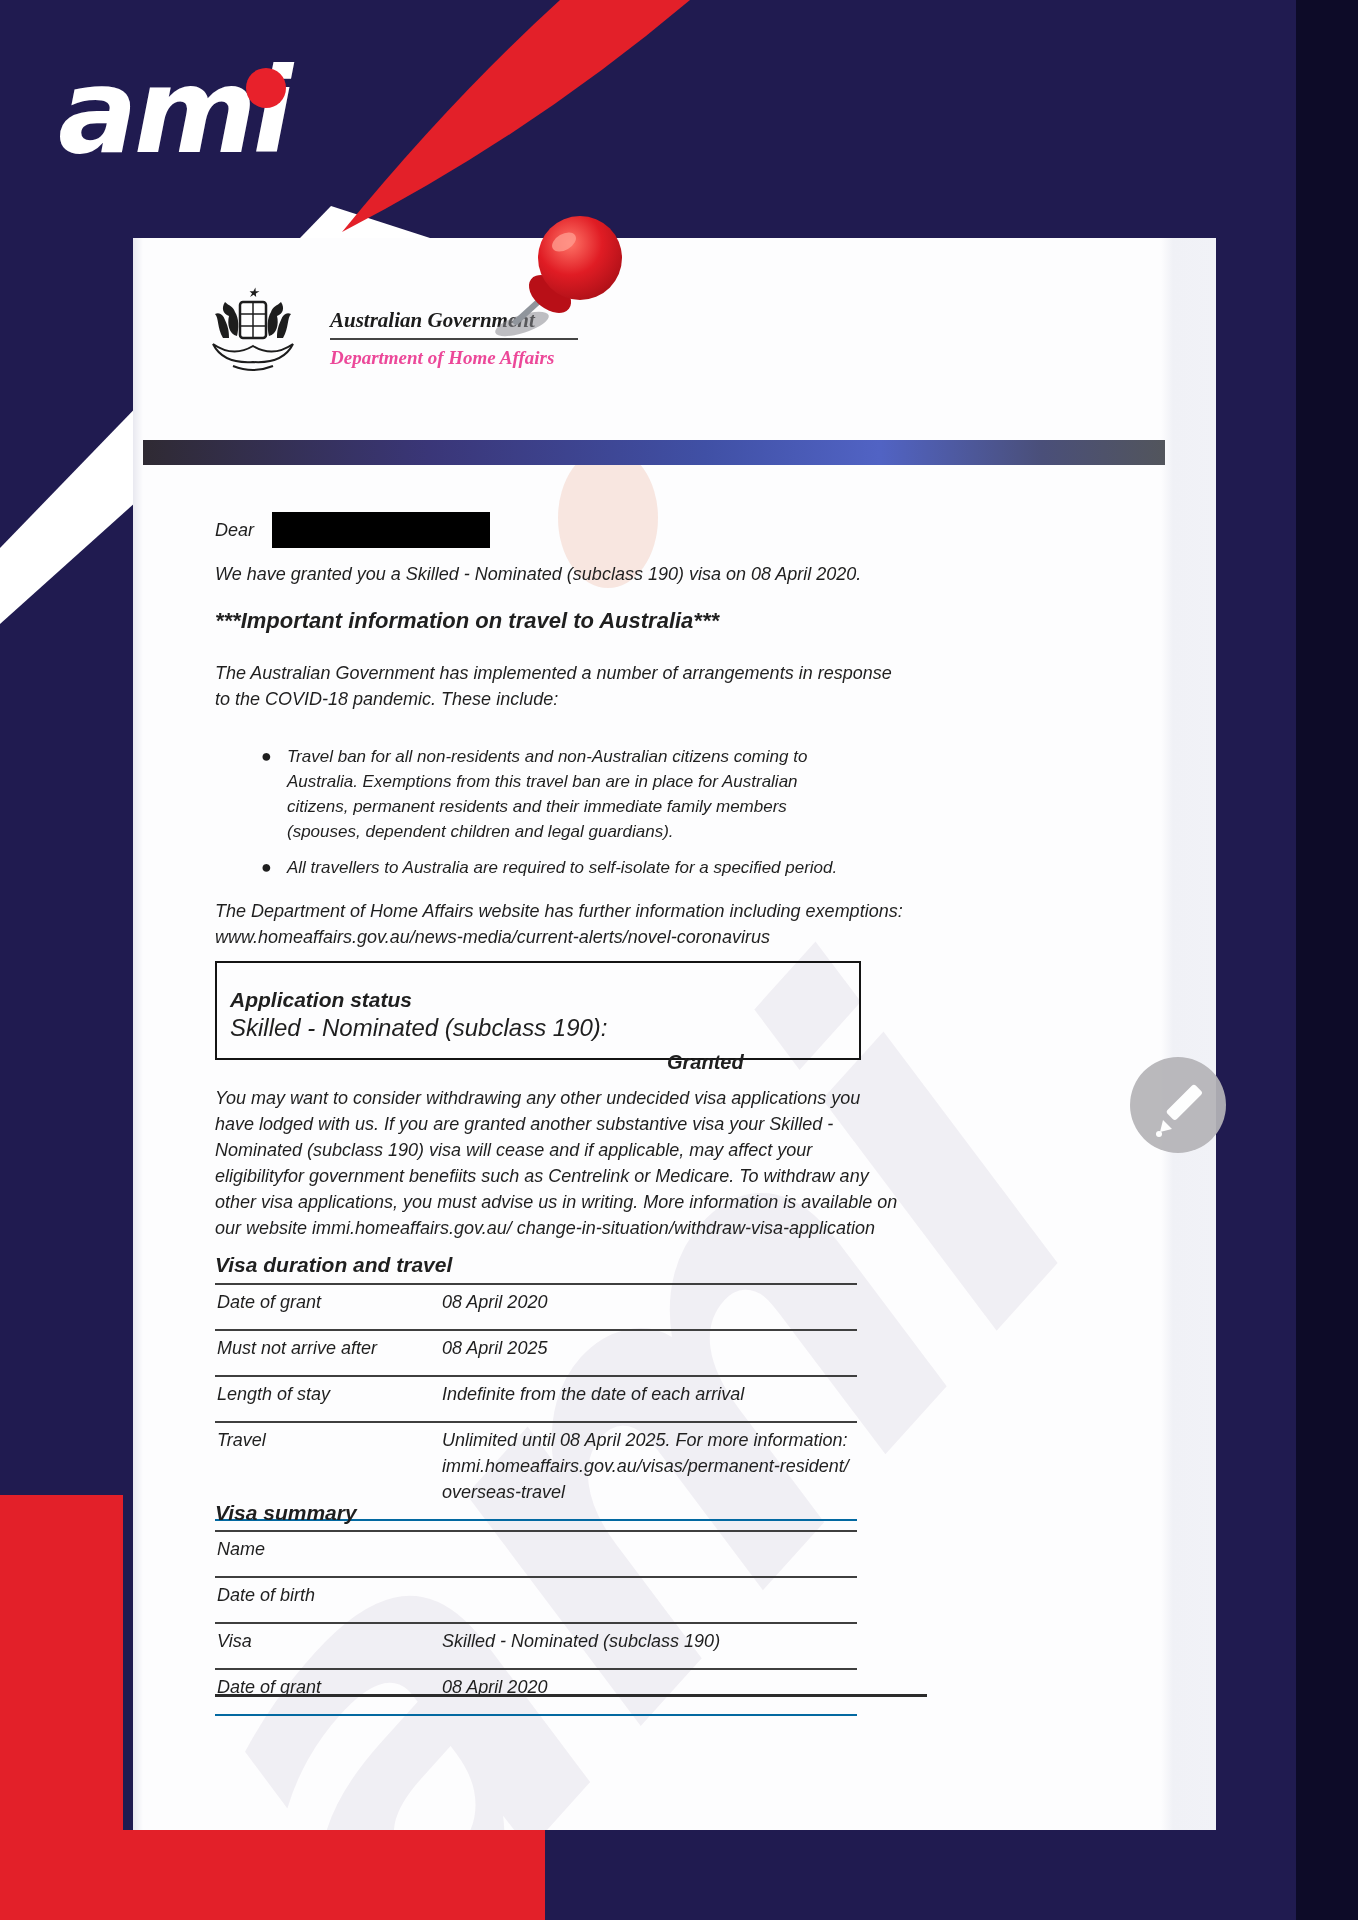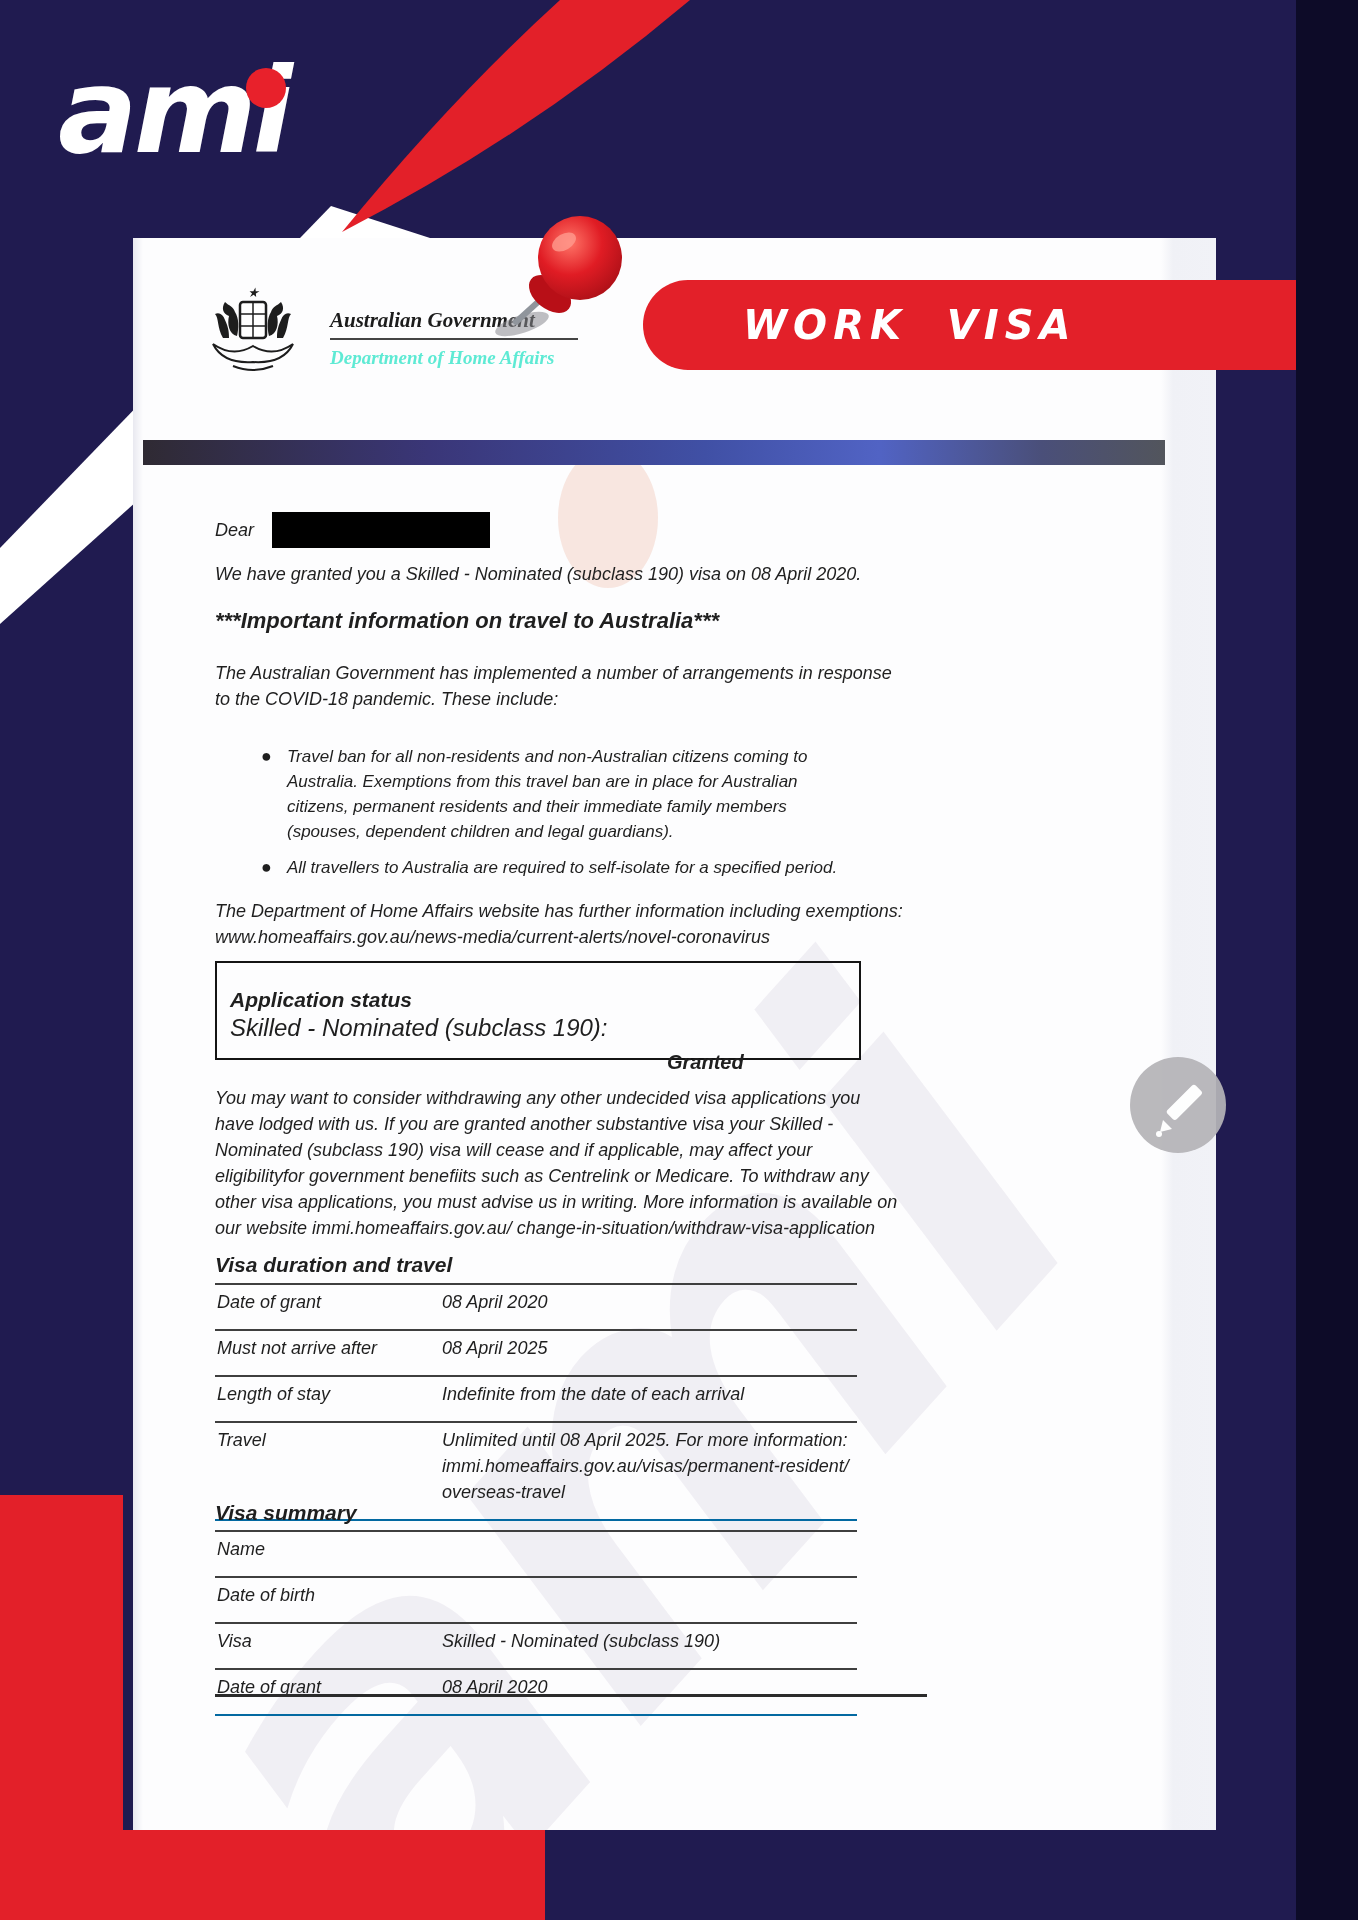--- a/index.html
+++ b/index.html
@@ -24,21 +24,21 @@
         font-weight:bold;font-size:118px;line-height:1;color:#ffffff;letter-spacing:-4px;}
   .logo-dot{position:absolute;left:188px;top:16px;width:40px;height:40px;border-radius:50%;
             background:#e8212b;}
 
   
   .crest{position:absolute;left:193px;top:284px;z-index:4;}
   .gov-title{position:absolute;left:330px;top:308px;z-index:4;font-family:"Liberation Serif",serif;
              font-weight:bold;font-size:21px;color:#1c1c1c;}
   .gov-rule{position:absolute;left:330px;top:338px;width:248px;height:2px;background:#444;z-index:4;}
   .gov-dept{position:absolute;left:330px;top:347px;z-index:4;font-family:"Liberation Serif",serif;
-            font-weight:bold;font-size:19px;color:#5eead4;}
+            font-weight:bold;font-size:19px;color:#ec4899;}
   .pushpin{position:absolute;left:492px;top:210px;z-index:4;}
 
   .banner{position:absolute;left:643px;top:280px;width:715px;height:90px;z-index:4;
           background:#e32029;border-radius:46px 0 0 46px;}
   .banner-text{position:absolute;left:100px;top:22px;color:#ffffff;
                font-family:"DejaVu Sans",sans-serif;font-weight:bold;font-size:40px;
                letter-spacing:6px;word-spacing:20px;}
 
   .grad-bar{position:absolute;left:143px;top:440px;width:1022px;height:25px;z-index:4;
             background:linear-gradient(90deg,#2f2a33 0%,#3a3678 28%,#4050a5 55%,#5163c4 72%,#4a4f79 88%,#52555c 100%);}
@@ -129,23 +129,20 @@
         <stop offset="100%" stop-color="#9c0c13"></stop>
       </radialGradient>
     </defs>
     <ellipse cx="30" cy="114" rx="28" ry="9" fill="#8b8b90" opacity="0.55" transform="rotate(-18 30 114)"></ellipse>
     <line x1="46" y1="92" x2="24" y2="112" stroke="#90959c" stroke-width="6" stroke-linecap="round"></line>
     <ellipse cx="58" cy="84" rx="24" ry="15" fill="#b80f17" transform="rotate(38 58 84)"></ellipse>
     <circle cx="88" cy="48" r="42" fill="url(#pinGrad)"></circle>
     <ellipse cx="72" cy="32" rx="13" ry="8" fill="#ff9a8d" opacity="0.8" transform="rotate(-30 72 32)"></ellipse>
   </svg>
 
-  <div class="banner">
-    <span class="banner-text">WORK VISA</span>
-  </div>
 
   <div class="grad-bar"></div>
 
   <div class="letter">
 
     <div class="abs salutation-row">
       <span>Dear</span><span class="redaction"></span>
     </div>
 
     <div class="abs intro-para">We have granted you a Skilled - Nominated (subclass 190) visa on 08 April 2020.</div>

